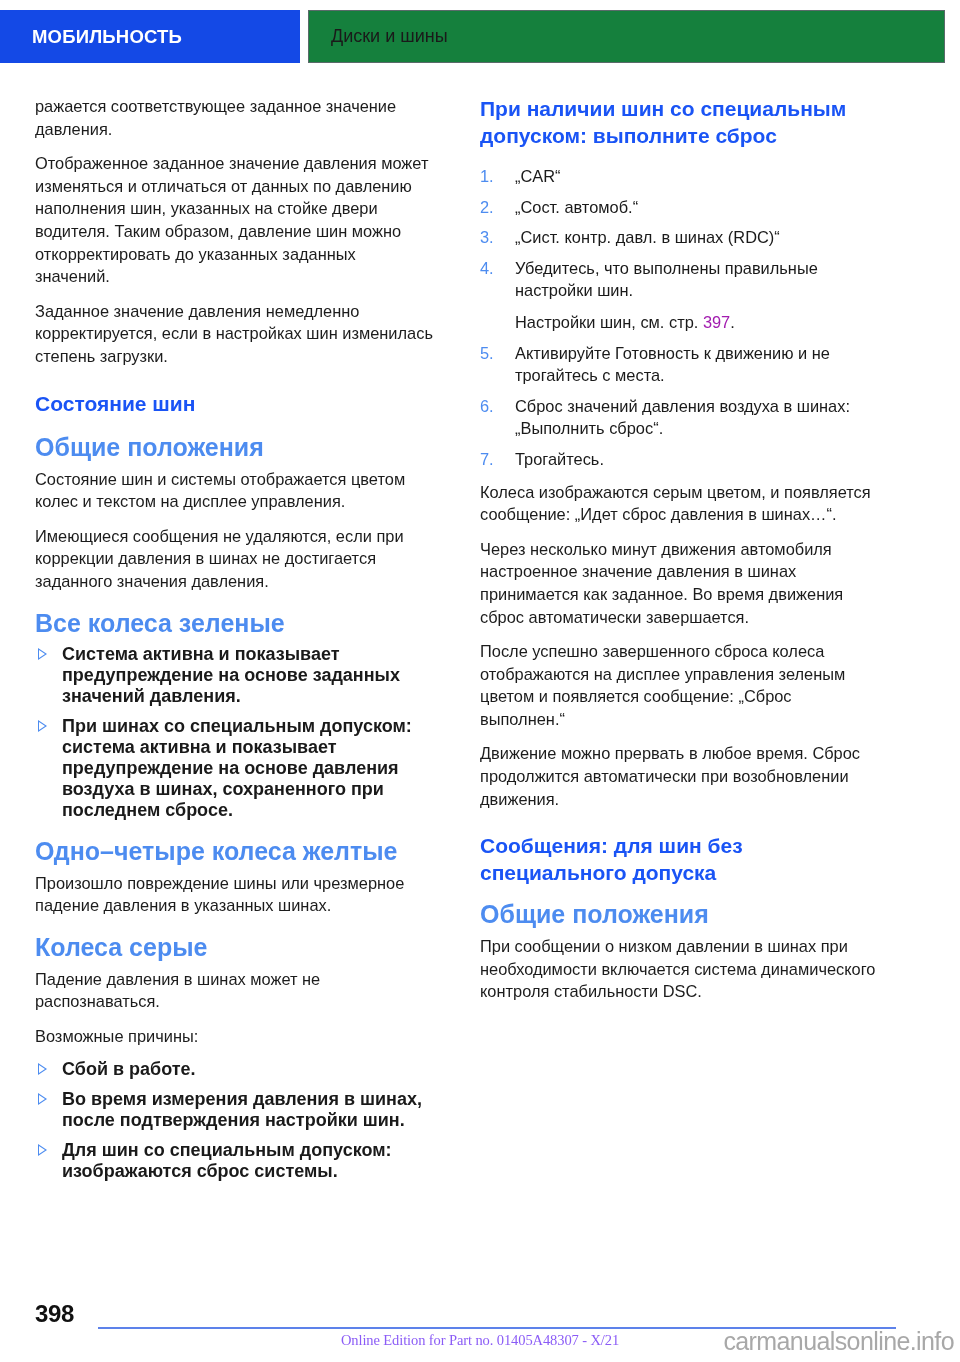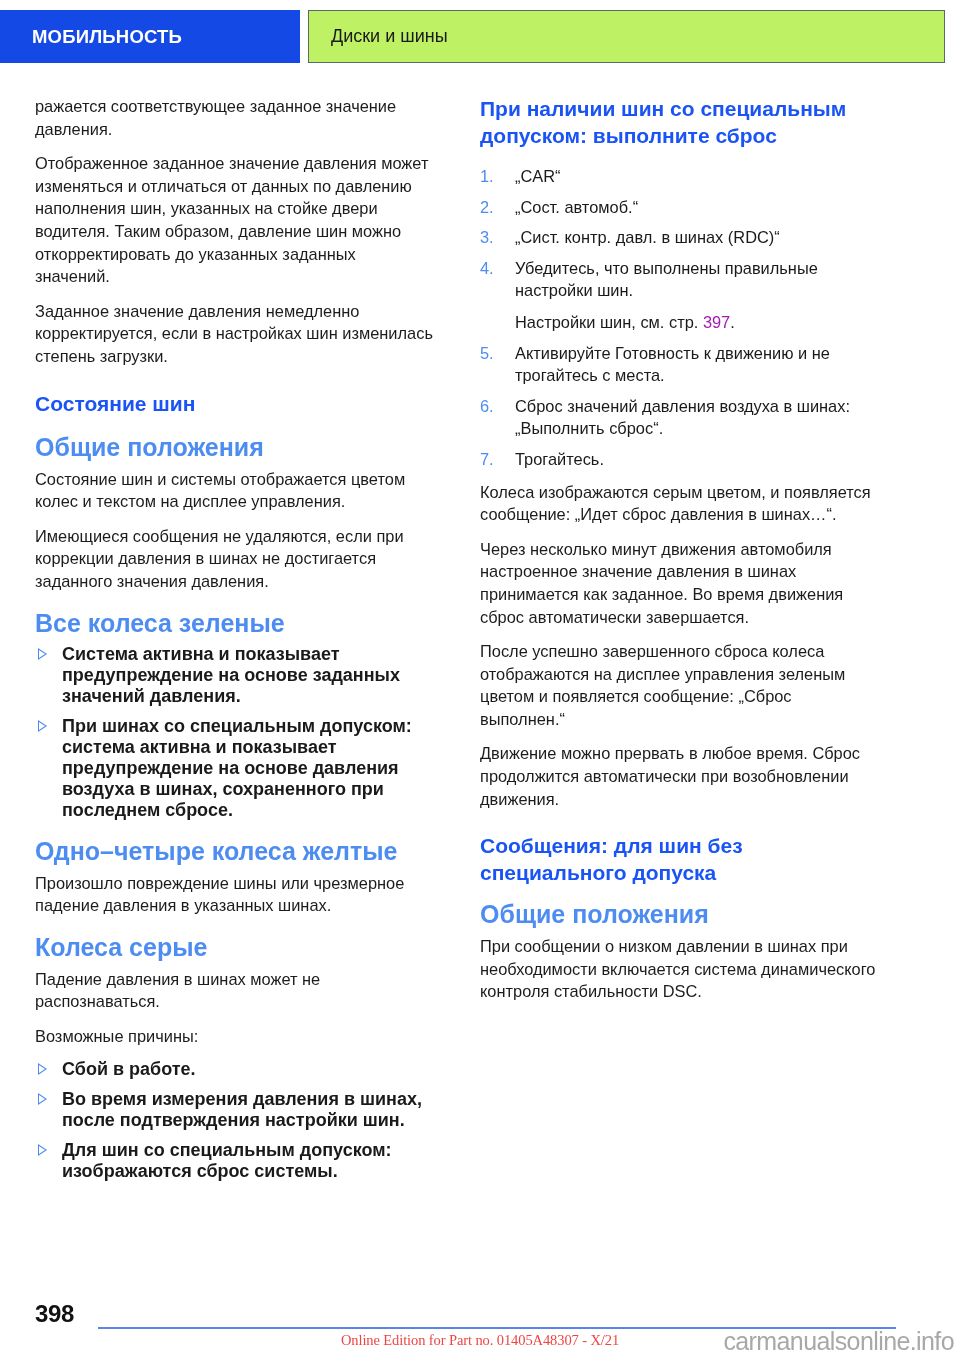--- a/index.html
+++ b/index.html
@@ -37,21 +37,21 @@
     letter-spacing: 0.2px;
   }
   .header-spacer { width: 8px; }
   .header-section {
     flex: 1;
     border: 1.4px solid #5a6a6a;
     border-left: 1.4px solid #5a6a6a;
     display: flex;
     align-items: center;
     padding-left: 22px;
-    background: #bef264;
+    background: #15803d;
   }
   .header-section-label {
     font-size: 18px;
     color: #1a1a1a;
   }
 
   
   .content {
     position: absolute;
     top: 95px; left: 0;
@@ -155,21 +155,21 @@
     width: 798px; height: 2.4px;
     background: #5d82ea;
   }
   .edition-line {
     position: absolute;
     left: 0; top: 38px;
     width: 960px;
     text-align: center;
     font-size: 14.5px;
     font-family: "Liberation Serif", serif;
-    color: #ef4444;
+    color: #8b5cf6;
     letter-spacing: -0.1px;
   }
   .watermark {
     position: absolute;
     right: 6px; top: 33px;
     font-size: 25px;
     color: #a8a8a8;
     letter-spacing: -0.6px;
   }
 </style>

